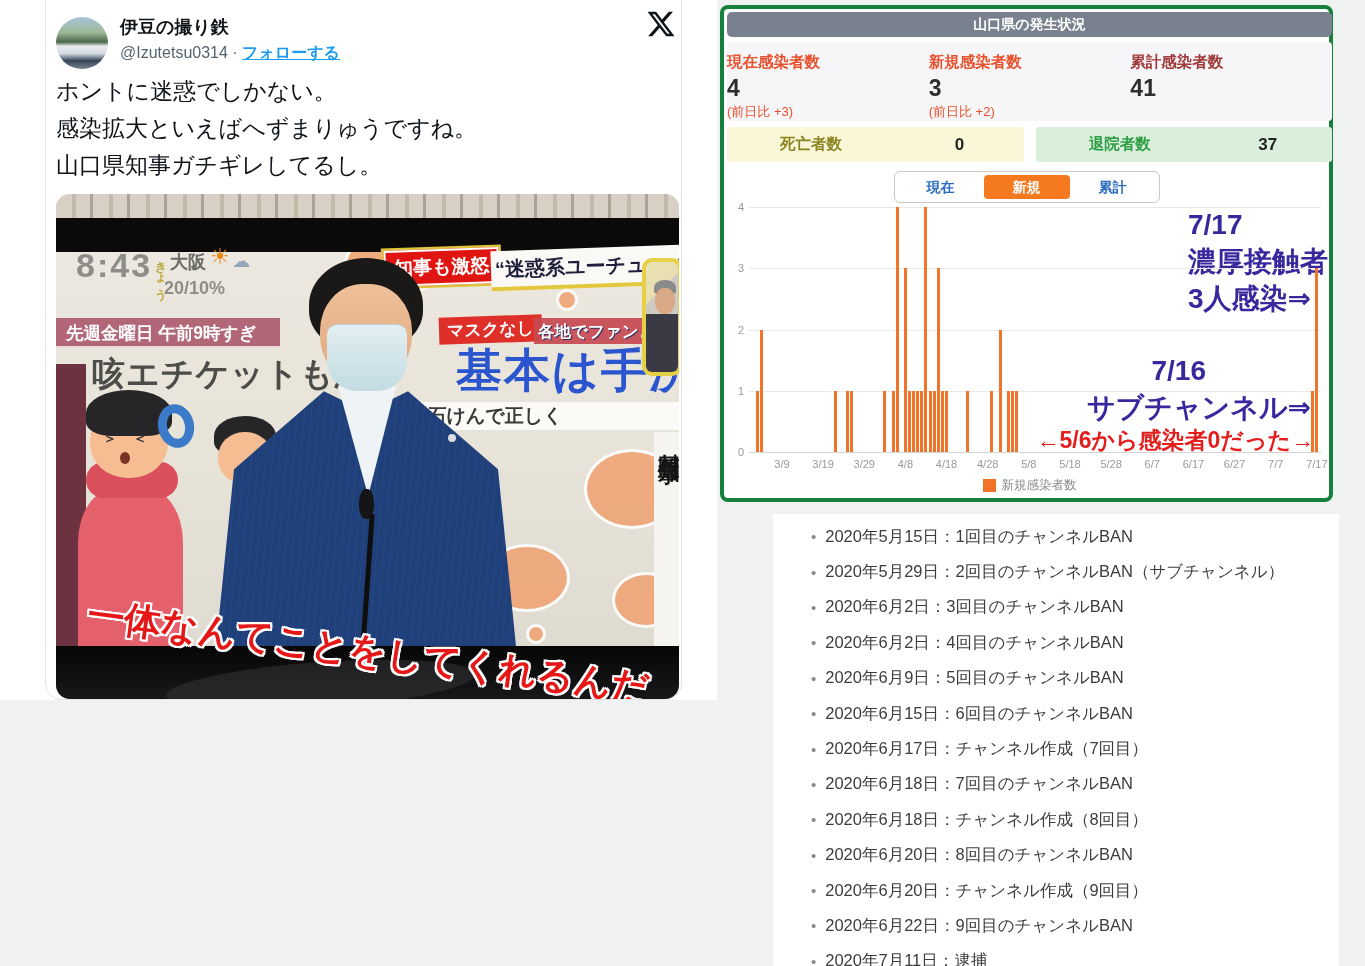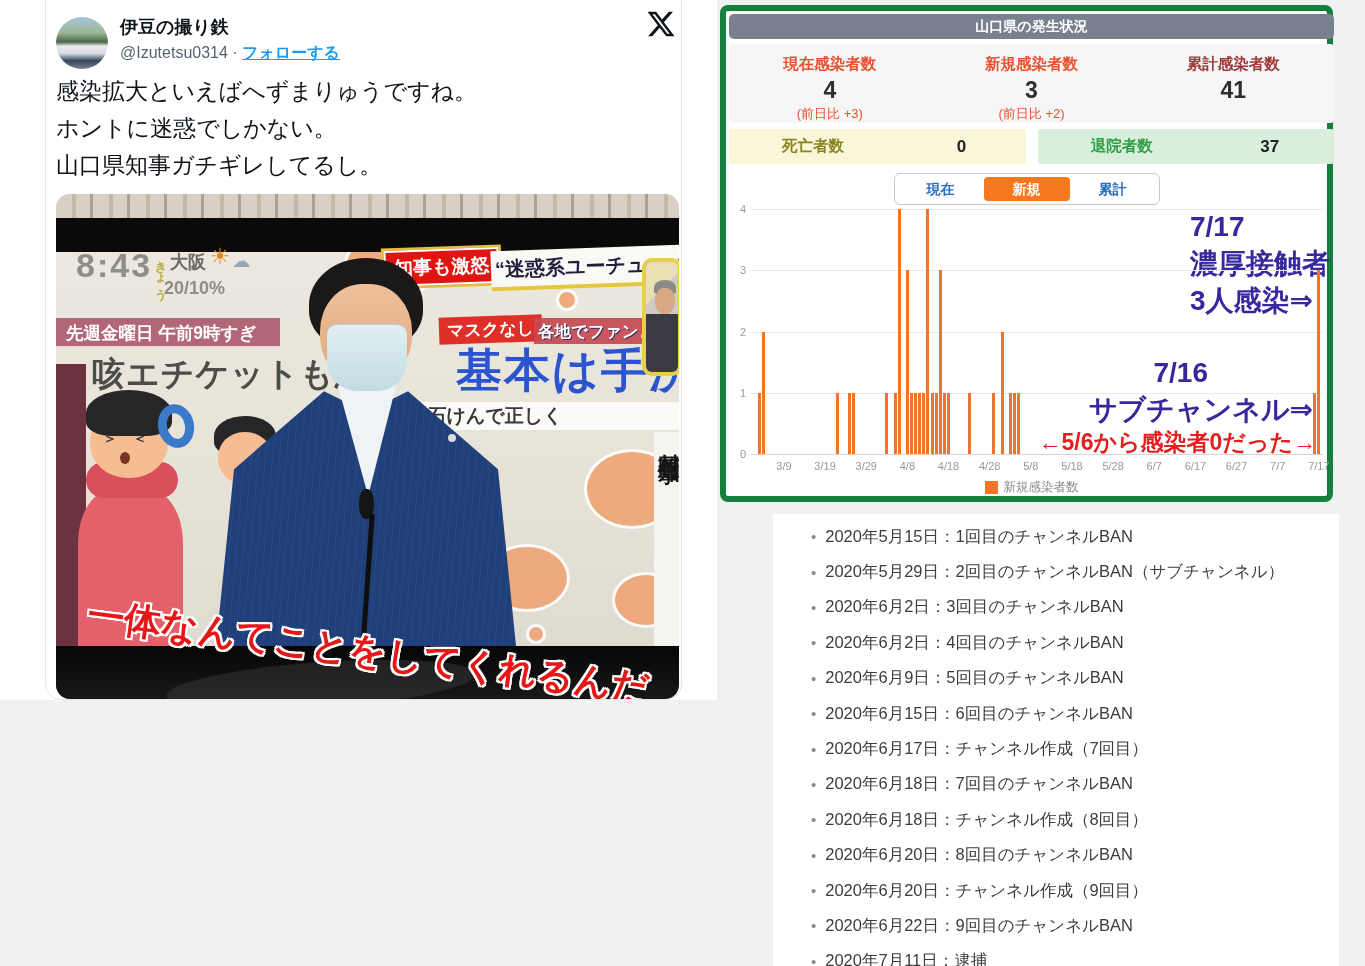--- a/index.html
+++ b/index.html
@@ -83,25 +83,25 @@
   .man-eye{position:absolute;width:13px;height:5px;background:#3a2a22;border-radius:50%;}
   #man-mask{left:271px;top:130px;width:80px;height:66px;background:linear-gradient(#e2eff3,#c2dbe2);
      border-radius:10px 10px 30px 30px;border-top:1px solid #b8ccd2;}
   #man-pin{left:392px;top:240px;width:8px;height:8px;background:#dcdce0;border-radius:50%;}
   #mic-head{left:303px;top:295px;width:15px;height:30px;background:#151515;border-radius:45%;}
   #mic-stick{left:309px;top:320px;width:5px;height:135px;background:#0e0e0e;transform:rotate(4deg);}
   #m-quote{left:35px;top:396px;font-size:37px;font-weight:900;color:#e61717;white-space:nowrap;
      transform:rotate(7.5deg);transform-origin:left top;
      text-shadow:-2px 0 0 #fff,2px 0 0 #fff,0 -2px 0 #fff,0 2px 0 #fff,-2px -2px 0 #fff,2px 2px 0 #fff,-2px 2px 0 #fff,2px -2px 0 #fff;}
   
-  #dash-card{left:720px;top:5px;width:613px;height:497px;background:#fff;border:6px solid #15803d;border-radius:8px;box-sizing:border-box;text-decoration:underline;}
+  #dash-card{left:720px;top:5px;width:613px;height:497px;background:#fff;border:4px solid #15803d;border-radius:8px;box-sizing:border-box;text-decoration:underline;}
   #dash-title{left:3px;top:3px;width:605px;height:25px;line-height:25px;background:#79818f;border-radius:5px;
       color:#fff;font-size:14px;font-weight:bold;text-align:center;}
   #dash-stats{left:3px;top:33px;width:605px;height:79px;background:#f6f6f8;border-radius:4px;display:flex;}
-  .stat-col{flex:1;text-align:center;padding-top:10px;}
+  .stat-col{flex:1;text-align:left;padding-top:10px;}
   .stat-label{font-size:15.5px;font-weight:bold;}
   .stat-value{font-size:23px;font-weight:bold;color:#2e2e2e;margin-top:2px;}
   .stat-sub{font-size:13px;color:#e8512d;margin-top:1px;}
   .row2-box{top:118px;height:35px;border-radius:3px;display:flex;align-items:center;}
   #dead-box{left:3px;width:297px;background:#faf6d8;}
   #disc-box{left:312px;width:296px;background:#d9efdb;}
   .row2-label{flex:1.3;text-align:center;font-size:15.5px;font-weight:bold;}
   .row2-value{flex:1;text-align:center;font-size:17px;font-weight:bold;color:#222;}
   #tab-bar{top:162px;left:50%;transform:translateX(-50%);display:flex;background:#fff;border:1px solid #c9c9cc;
       border-radius:6px;padding:3px;}
@@ -140,22 +140,22 @@
       <span>@Izutetsu0314</span>
       <span>·</span>
       <span id="tw-follow">フォローする</span>
     </div>
     <div class="abs" id="x-logo">
       <svg viewBox="0 0 24 24" width="30" height="30">
           <path fill="#0f1419" d="M18.244 2.25h3.308l-7.227 8.26 8.502 11.24H16.17l-5.214-6.817L4.99 21.75H1.68l7.73-8.835L1.254 2.25H8.08l4.713 6.231zm-1.161 17.52h1.833L7.084 4.126H5.117z"></path>
         </svg>
     </div>
     <div class="abs" id="tw-text">
+      <div>ホントに迷惑でしかない。</div>
       <div>感染拡大といえばへずまりゅうですね。</div>
-      <div>ホントに迷惑でしかない。</div>
       <div>山口県知事ガチギレしてるし。</div>
     </div>
 
     <div class="abs" id="media">
       <div class="abs z3" id="m-wall"></div>
       <div class="abs z3" id="m-bezel-top"></div>
       <div class="abs z1" id="m-screen"></div>
       <div class="abs z2" id="m-pillar"></div>
 
       <div class="abs z2 smoke" style="left:288px;top:38px;width:95px;height:58px"></div>

